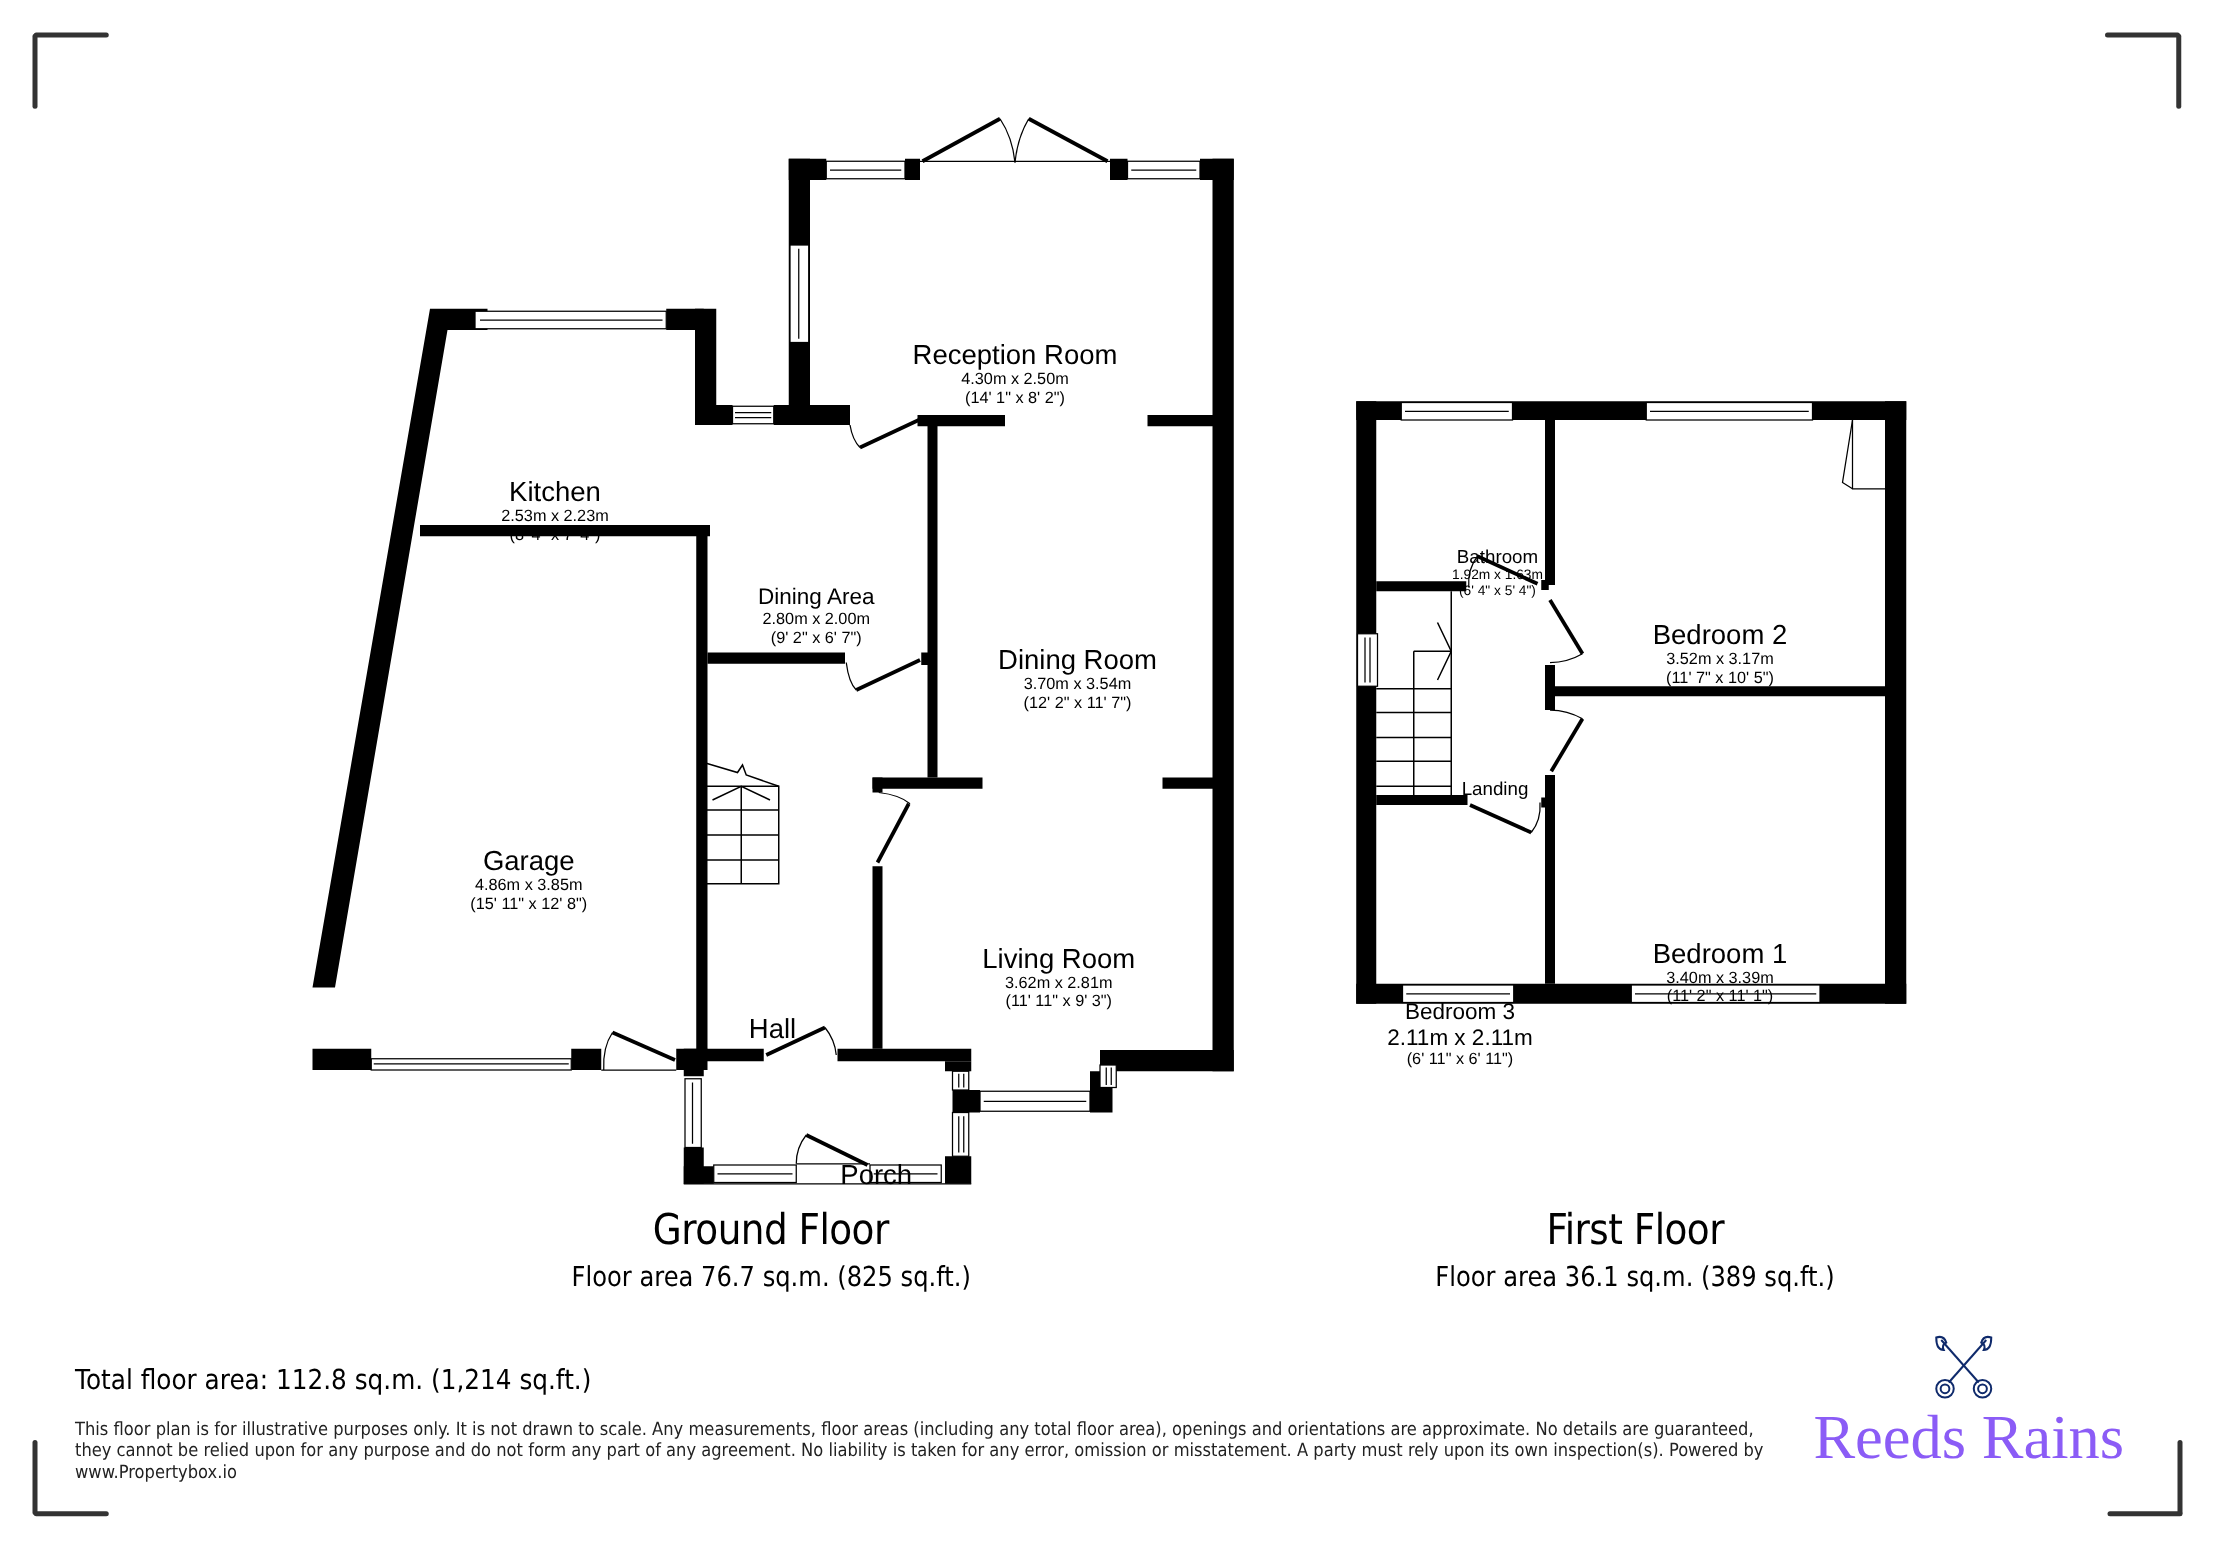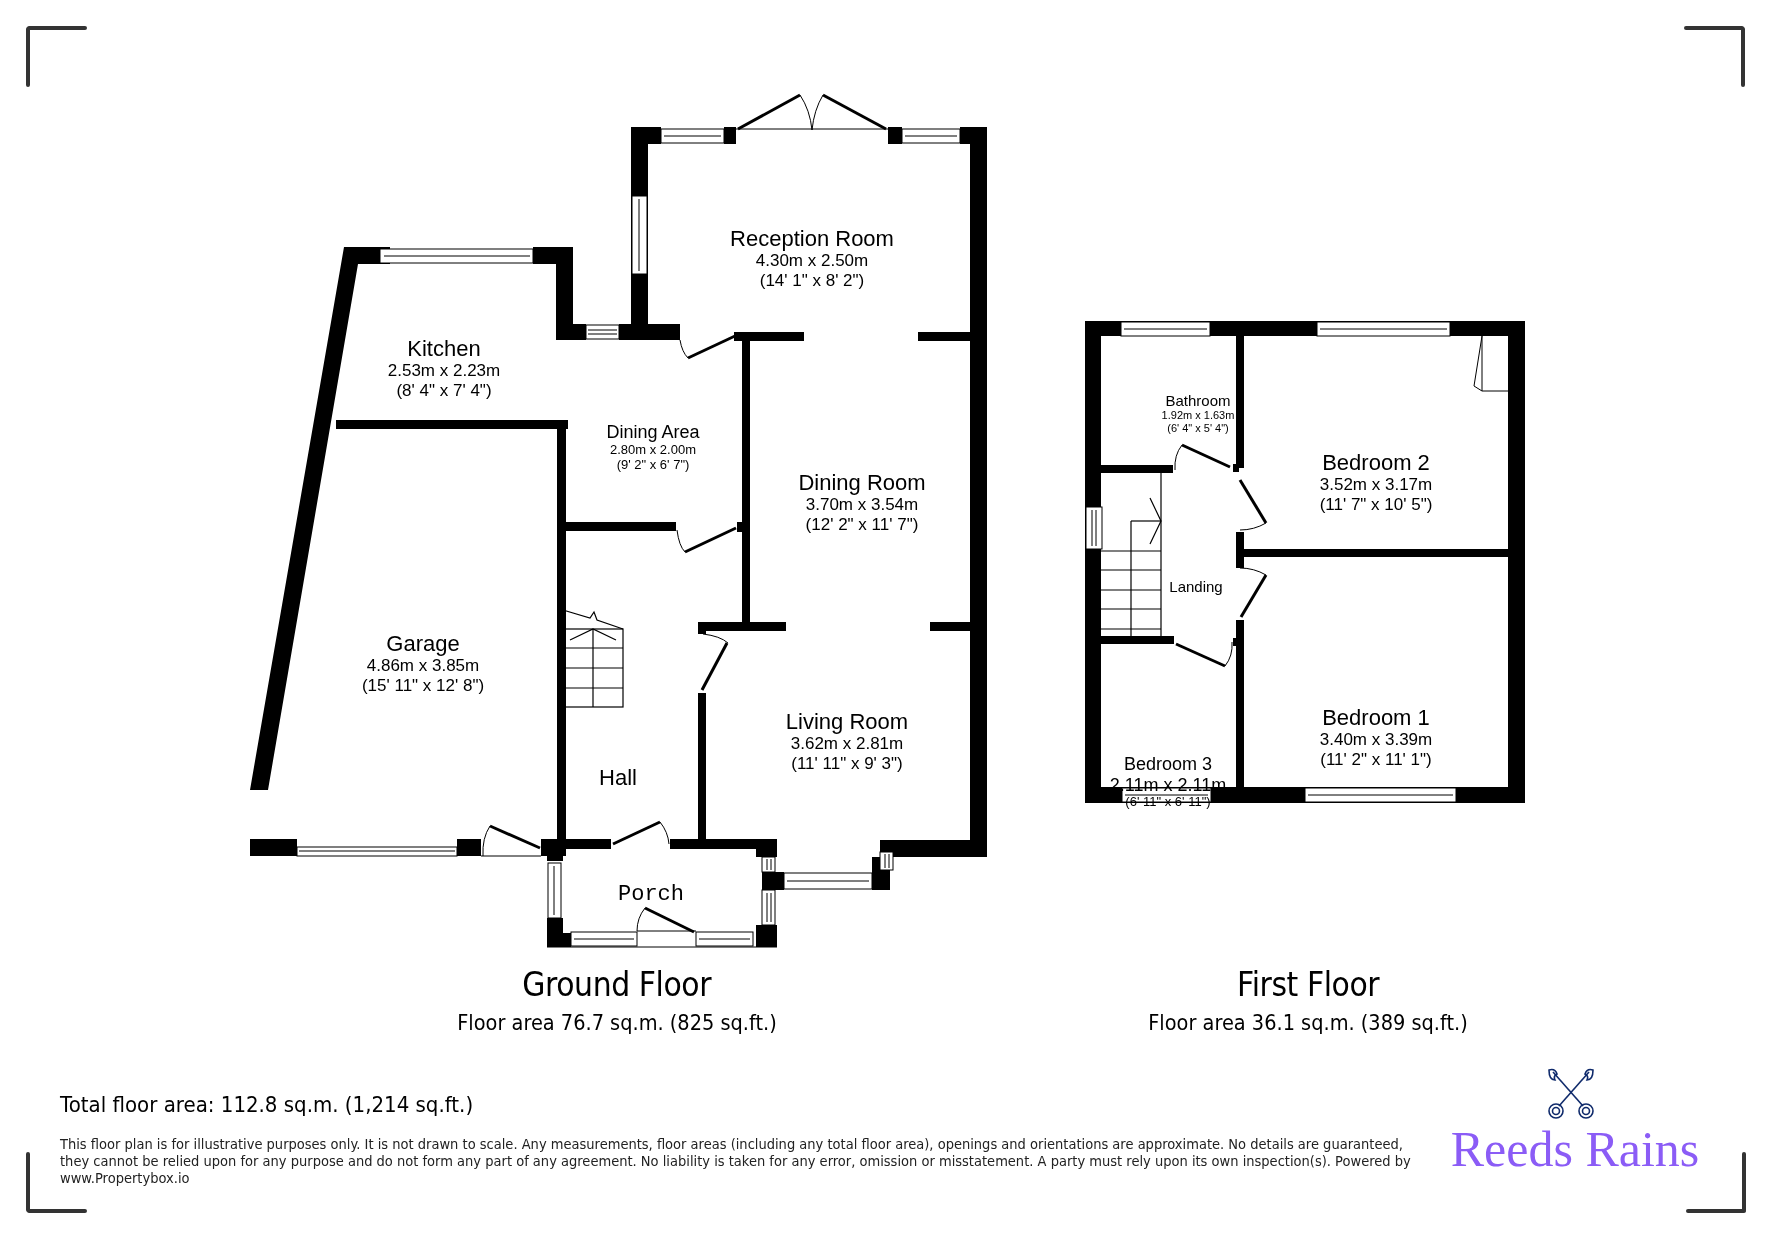--- a/index.html
+++ b/index.html
@@ -1,22 +1,22 @@
 <!DOCTYPE html>
 <html><head>
 <meta charset="utf-8">
 <style>
   html, body { margin:0; padding:0; background:#ffffff; }
   body { width:1771px; height:1239px; position:relative; overflow:hidden;
          font-family:"Liberation Sans", sans-serif; color:#000; }
   .corner { position:absolute; background:#333; border-radius:2px; }
   svg.plan { position:absolute; left:0; top:0; }
   .room-label { position:absolute; transform:translateX(-50%); text-align:center; white-space:nowrap; line-height:1.15; }
-  .room-label .nm { font-size:22px; }
-  .room-label .dm { font-size:17px; }
+  .room-label .nm { font-size:22px;margin-top:45px; }
+  .room-label .dm { font-size:13px; }
   .room-label.small .nm { font-size:15px; }
   .room-label.small .dm { font-size:11px; }
   .room-label.mid .nm { font-size:18px; }
   .room-label.mid .dm { font-size:15px;text-align:center; }
   .room-label.tiny .nm { font-size:15px; }
   .floor-title { position:absolute; transform:translateX(-50%); text-align:center; white-space:nowrap;
                  font-family:"DejaVu Sans", sans-serif; }
   .floor-title .t { font-size:34px; letter-spacing:-0.5px; transform:scaleX(0.88); display:inline-block; }
   .floor-title .a { font-size:22px; margin-top:6px; transform:scaleX(0.88); display:block; }
   .total { position:absolute; left:60px; top:1092px; font-family:"DejaVu Sans", sans-serif; font-size:22px;
@@ -272,21 +272,21 @@
   <div class="dm">(15' 11" x 12' 8")</div>
 </div>
 <div class="room-label" style="left:847px;top:709px;">
   <div class="nm">Living Room</div>
   <div class="dm">3.62m x 2.81m</div>
   <div class="dm">(11' 11" x 9' 3")</div>
 </div>
 <div class="room-label" style="left:618px;top:765px;">
   <div class="nm">Hall</div>
 </div>
-<div class="room-label" style="left:651px;top:882px;font-family:Liberation Mono, monospace;">
+<div class="room-label" style="left:701px;top:882px;">
   <div class="nm">Porch</div>
 </div>
 
 <div class="room-label small" style="left:1198px;top:392px;">
   <div class="nm">Bathroom</div>
   <div class="dm">1.92m x 1.63m</div>
   <div class="dm">(6' 4" x 5' 4")</div>
 </div>
 <div class="room-label" style="left:1376px;top:450px;text-align:center;">
   <div class="nm">Bedroom 2</div>

